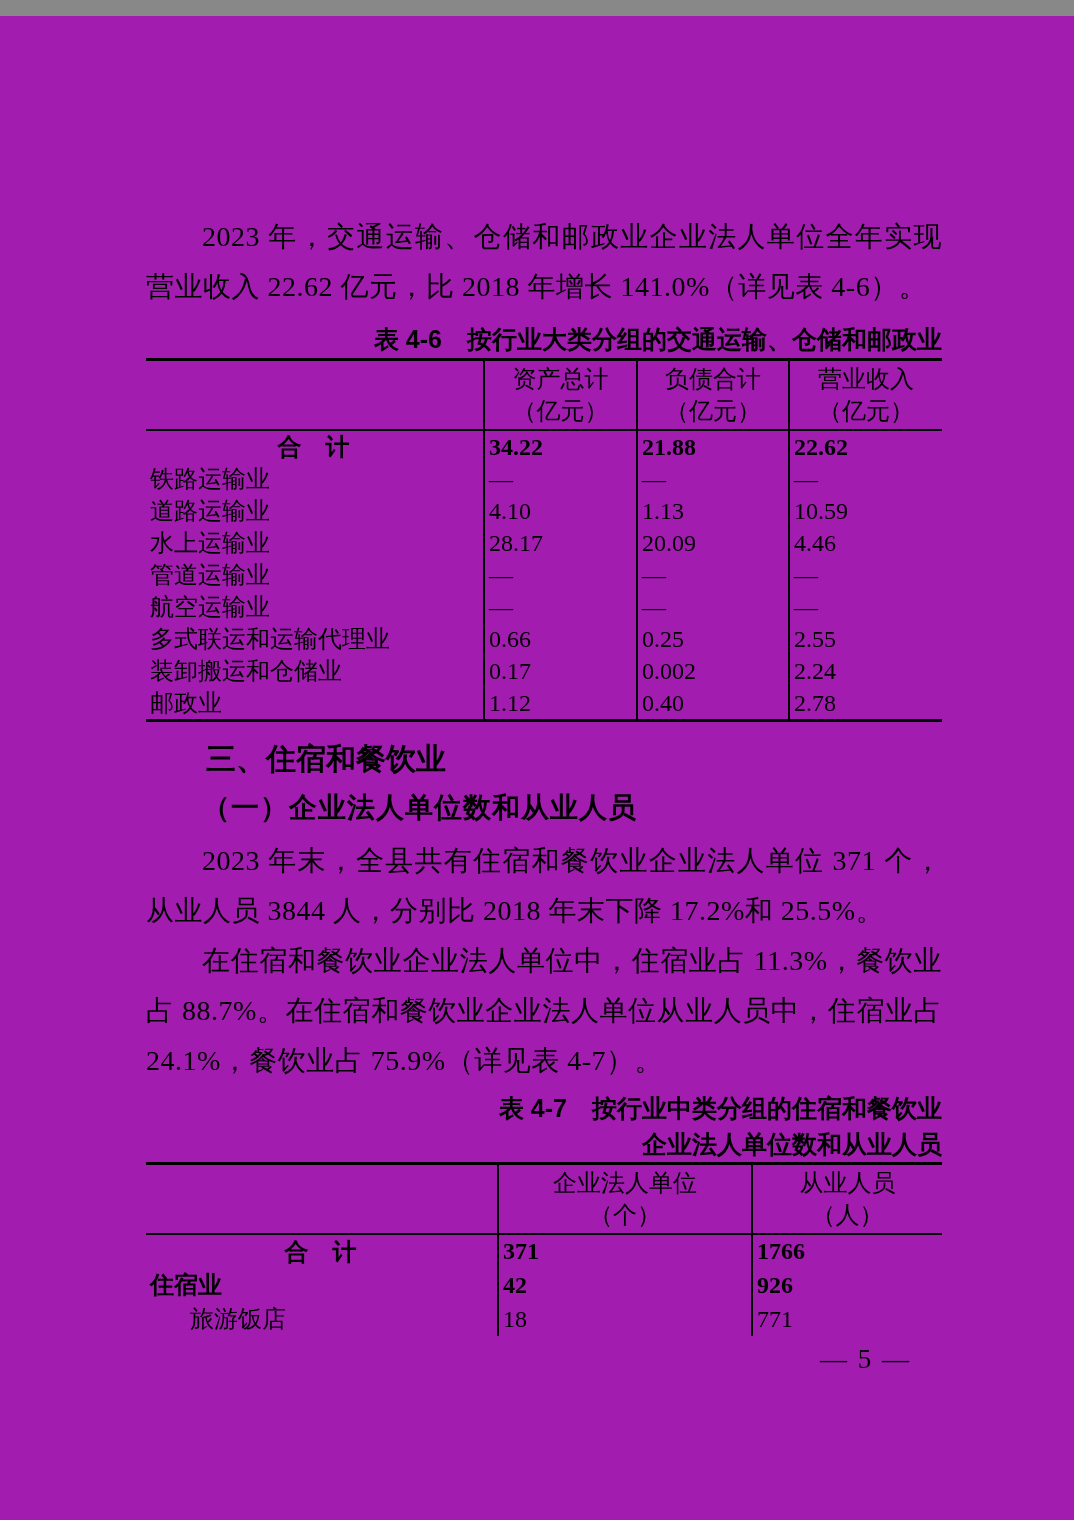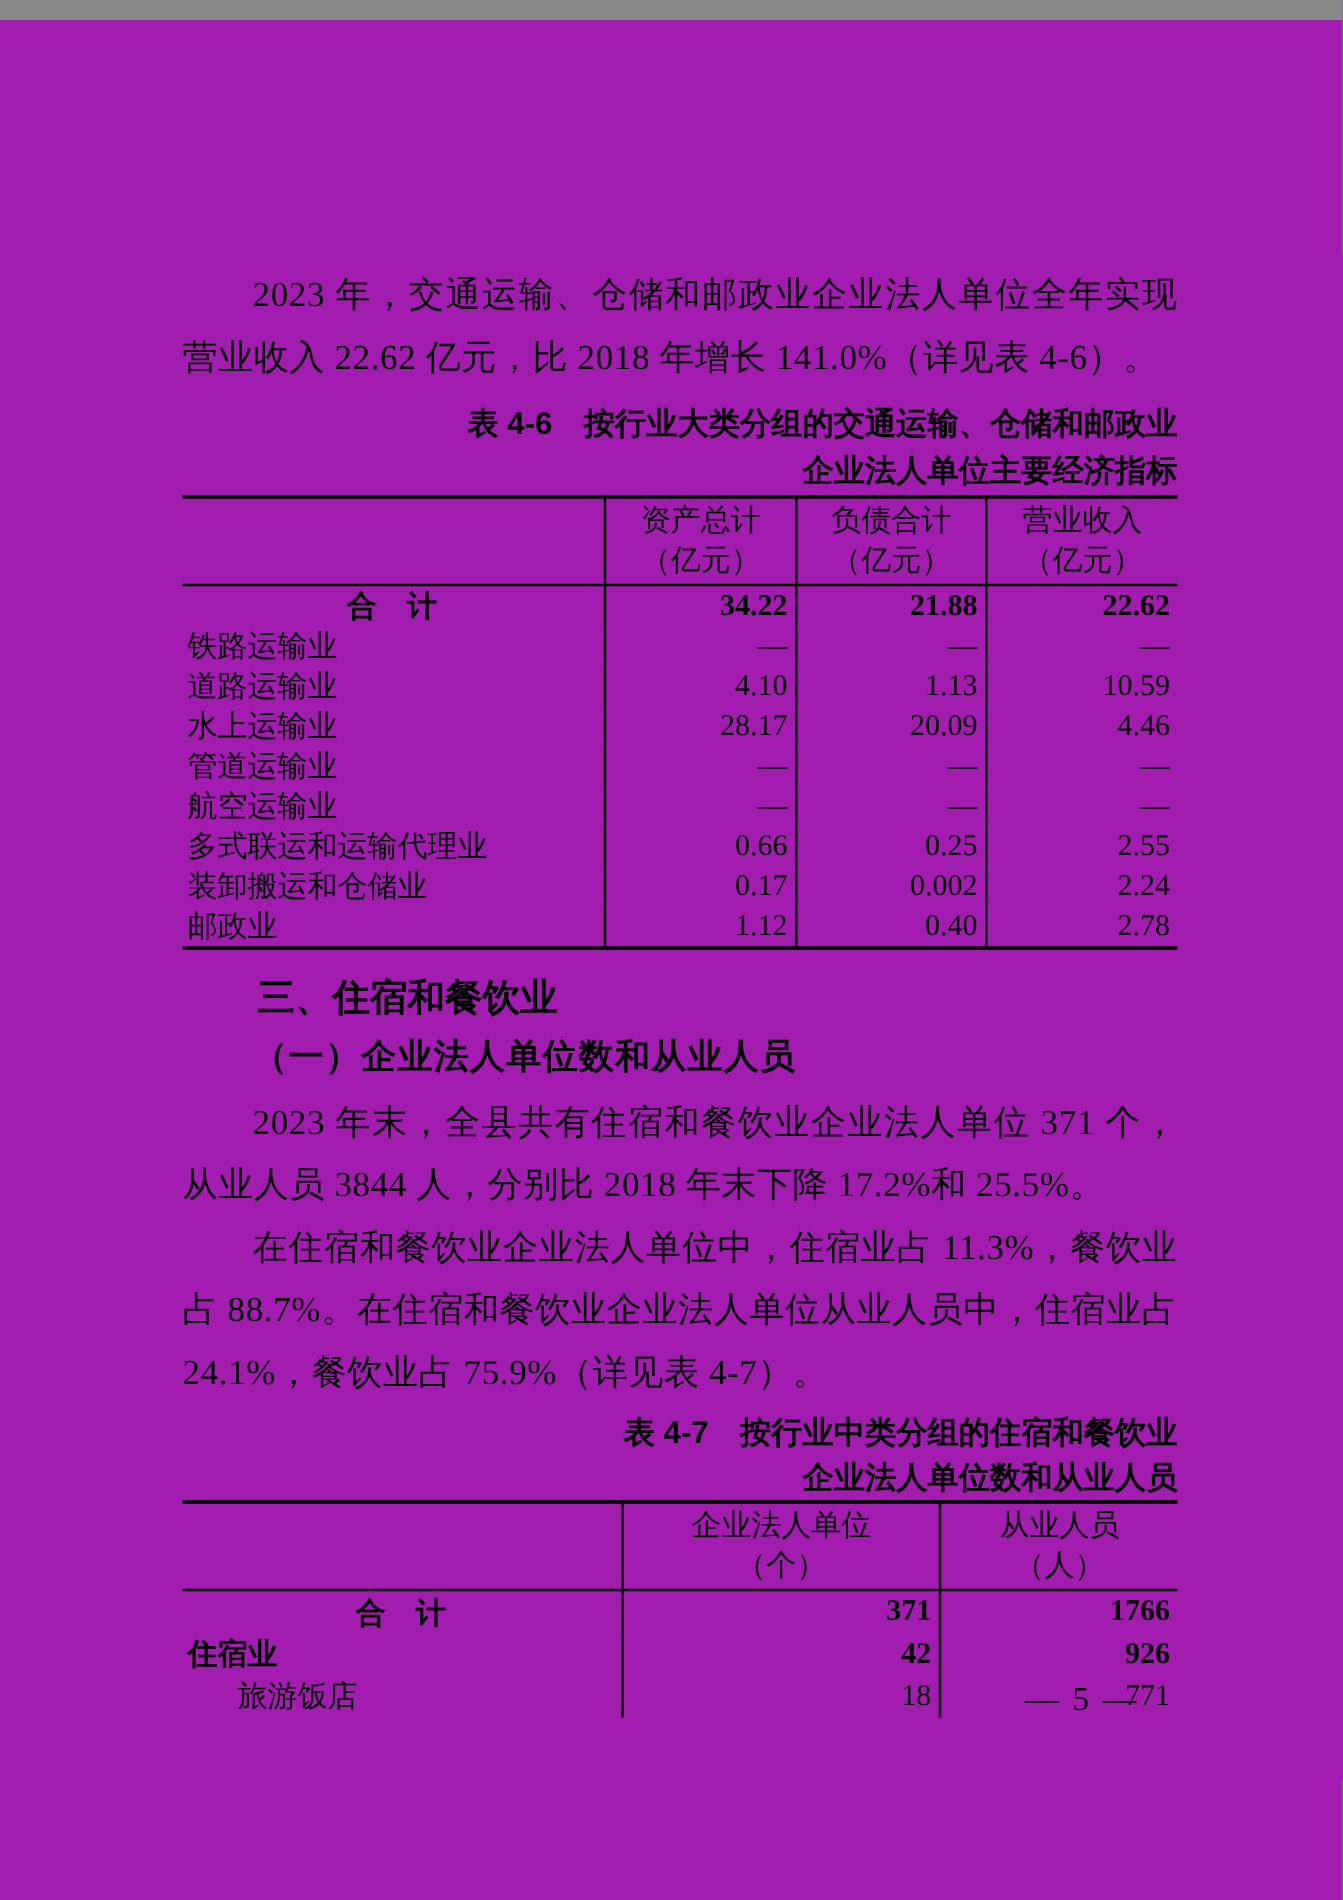--- a/index.html
+++ b/index.html
@@ -63,33 +63,33 @@
   .stat-table th .hdr-line { display:block; line-height:32px; }
 
   .stat-table td {
     vertical-align:middle;
     padding:0 6px 0 4px;
     white-space:nowrap;
   }
   .t46 td { height:30px; }
   .t47 td { height:34px; }
 
-  .stat-table td.num { text-align:right; }
+  .stat-table td.num { text-align:left; }
   .stat-table td.label { text-align:left; }
   .stat-table tr.sum-row td { font-weight:bold; }
   .stat-table tr.sum-row td.label { text-align:center; }
   .stat-table tr.bold-row td { font-weight:bold; }
   .stat-table td.indent { padding-left:44px; }
 
   
   .stat-table th + th, .stat-table td + td { border-left:2px solid #000; }
 
   .section-heading {
     margin-top:18px;
-    font-family:Liberation Sans, sans-serif;
+    font-family:Liberation Mono, monospace;
     font-weight:bold;
     font-size:30px;
     line-height:42px;
     text-indent:2em;
   }
   .subsection-heading {
     margin-top:6px;
     font-weight:bold;
     font-size:28px;
     line-height:40px;
@@ -106,21 +106,20 @@
 </head>
 <body>
 
 <div class="page">
   <div class="content">
 
     <p class="body-para para-1">2023 年，交通运输、仓储和邮政业企业法人单位全年实现营业收入 22.62 亿元，比 2018 年增长 141.0%（详见表 4-6）。</p>
 
     <div class="table-title">
       <div>表 4-6　按行业大类分组的交通运输、仓储和邮政业</div>
-      <div>企业法人单位主要经济指标</div>
     </div>
 
     <table class="stat-table t46">
       <colgroup>
         <col style="width:338px">
           <col style="width:153px">
           <col style="width:152px">
           <col style="width:153px">
       </colgroup>
       <thead>

